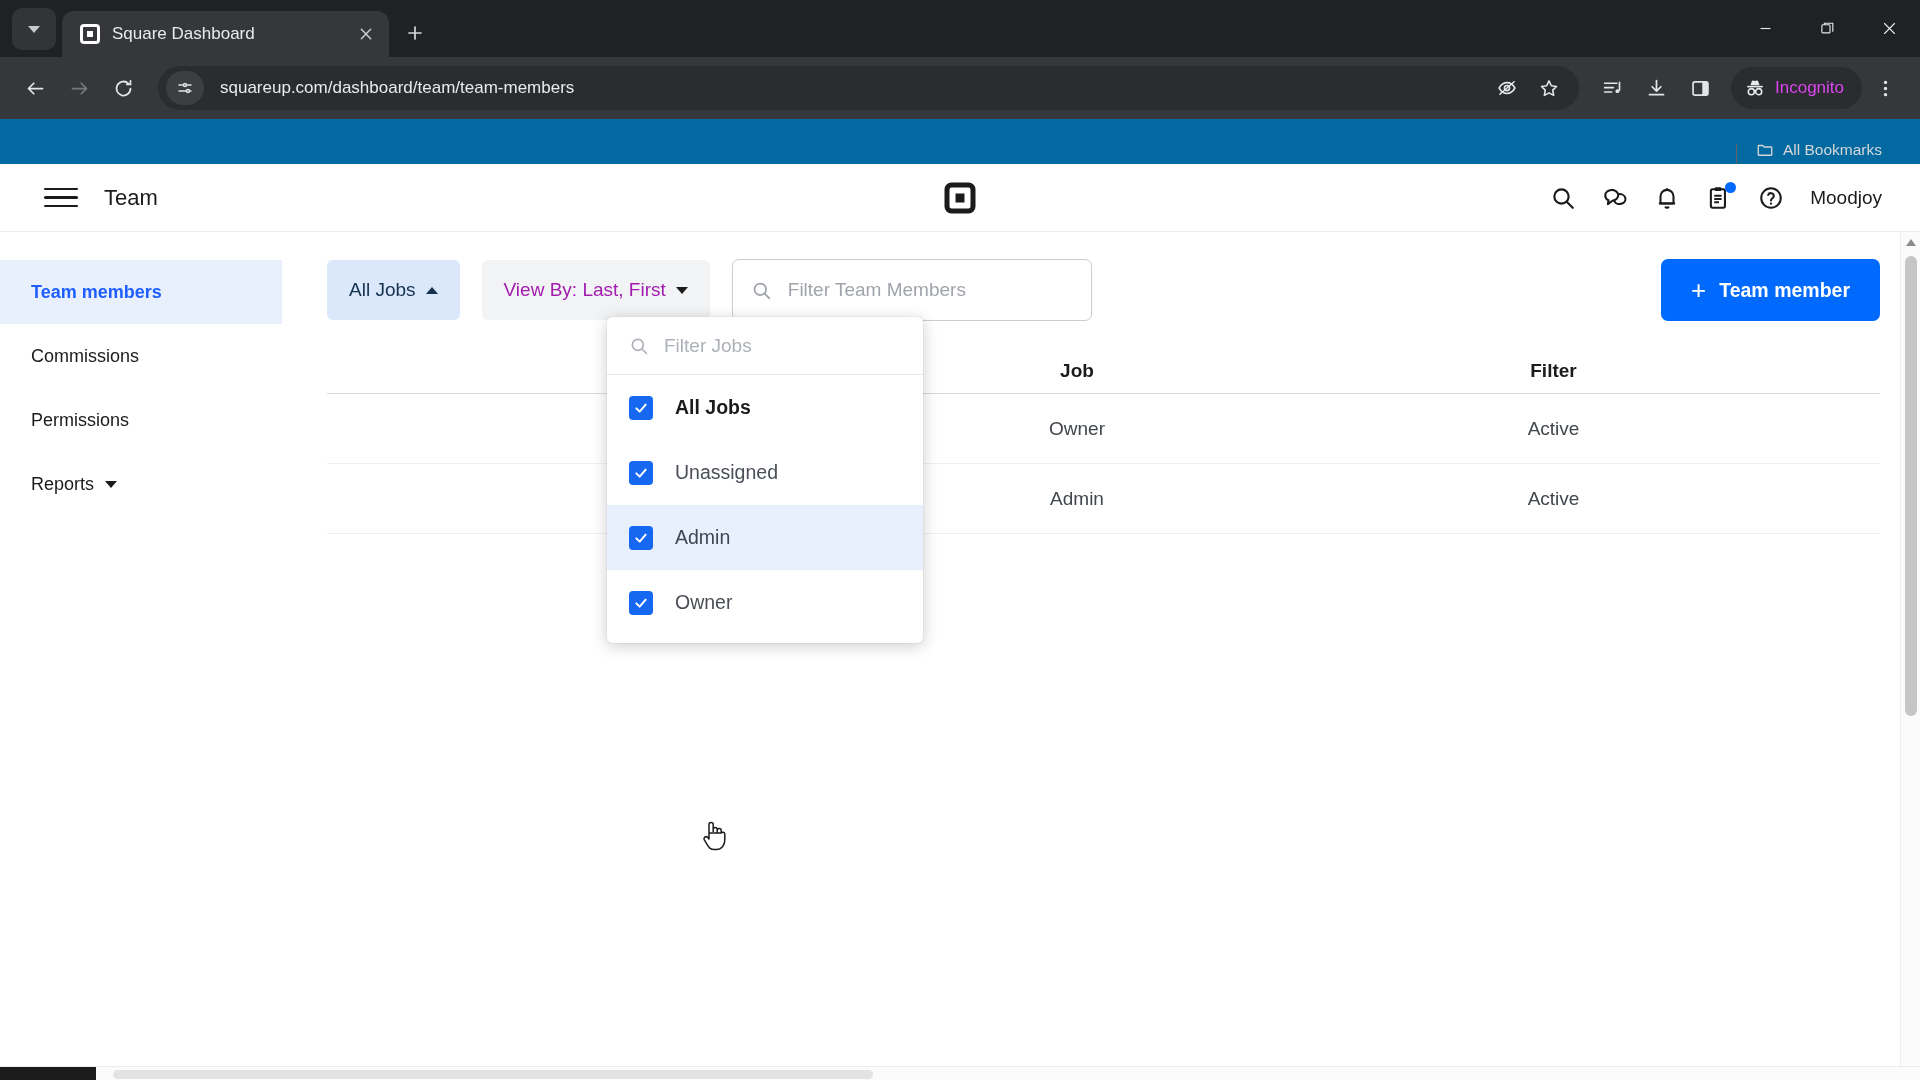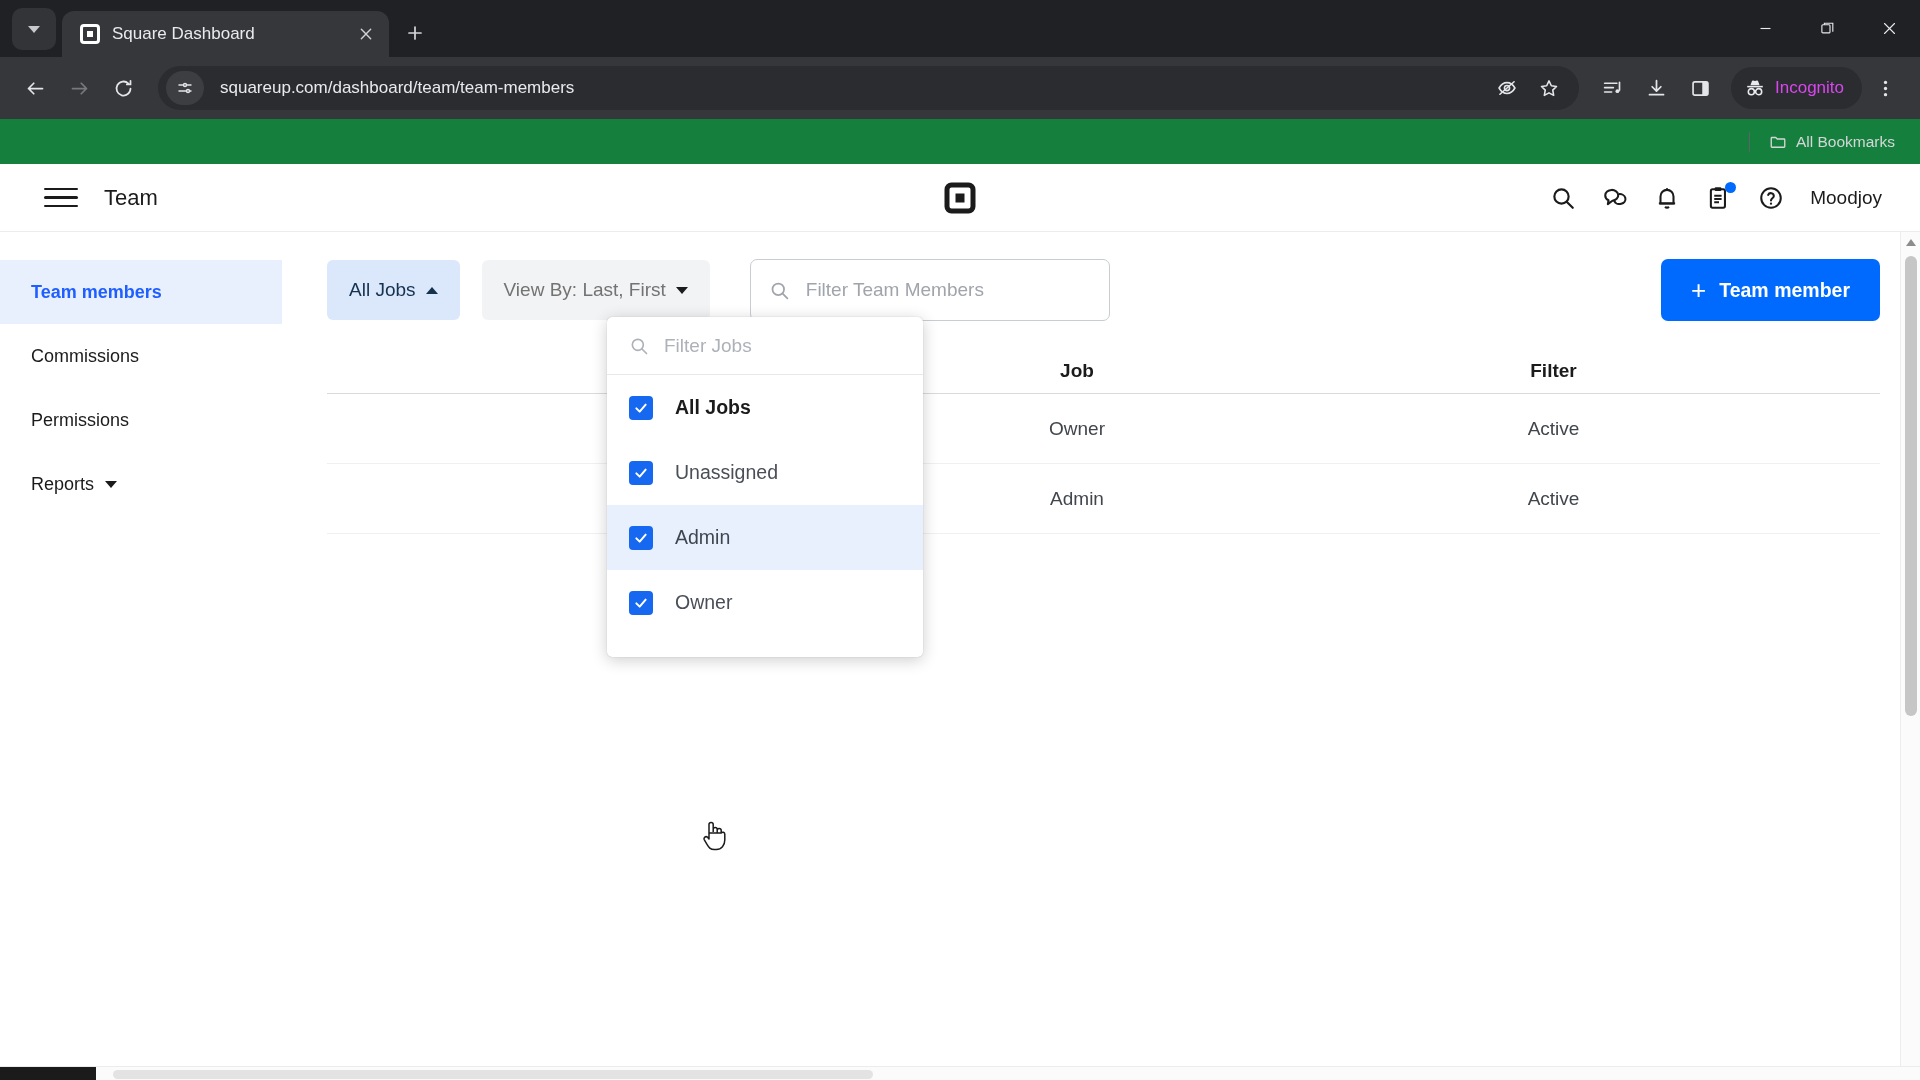--- a/index.html
+++ b/index.html
@@ -101,22 +101,22 @@
   .tb-icon svg { width: 21px; height: 21px; }
   .incognito-pill {
     height: 42px; background: #2b2c2f; border-radius: 21px; display: flex;
     align-items: center; gap: 9px; padding: 0 18px 0 13px; margin-left: 8px;
     cursor: pointer;
   }
   .incognito-pill svg { width: 22px; height: 22px; }
   .incognito-pill span { color: #d946ef; font-size: 17px; white-space: nowrap; }
 
   .bookmarkbar {
-    height: 45px; background: #15803d; display: flex; align-items: center;
-    justify-content: flex-end; padding-right: 16px; gap: 10px; flex: 0 0 45px;
+    height: 45px; background: #0369a1; display: flex; align-items: flex-end;
+    justify-content: flex-end; padding-right: 29px; gap: 10px; flex: 0 0 45px;
   }
   .bm-sep { width: 1px; height: 20px; background: #5f6368; }
   .bm-all {
     display: flex; align-items: center; gap: 9px; padding: 5px 9px;
     border-radius: 7px; cursor: pointer;
   }
   .bm-all svg { width: 18px; height: 18px; }
   .bm-all span { color: #d5d6d8; font-size: 15.5px; }
 
   
@@ -169,35 +169,35 @@
   }
 
   .content { flex: 1; padding: 26px 0 0 0; position: relative; min-width: 0; }
 
   .filterbar {
     display: flex; align-items: center; padding: 0 40px 0 45px; gap: 0;
     height: 64px;
   }
   .chip {
     height: 60px; display: flex; align-items: center; padding: 0 22px;
-    font-size: 19px; color: #737373; cursor: pointer; gap: 10px;
+    font-size: 19px; color: #a21caf; cursor: pointer; gap: 10px;
     border-radius: 6px;
   }
   .chip.open { background: #dbe7fb; color: #15324f; }
   .chip.grey { background: #f2f3f5; margin-left: 22px; }
   .caret-up {
     width: 0; height: 0; border-left: 6px solid transparent;
     border-right: 6px solid transparent; border-bottom: 7px solid #15324f;
   }
   .caret-dn {
     width: 0; height: 0; border-left: 6px solid transparent;
     border-right: 6px solid transparent; border-top: 7px solid #1b1b1b;
   }
   .searchbox {
-    margin-left: 40px; width: 360px; height: 62px; border: 1px solid #c9ccd1;
+    margin-left: 22px; width: 360px; height: 62px; border: 1px solid #c9ccd1;
     border-radius: 7px; display: flex; align-items: center; padding: 0 18px;
     gap: 16px; background: #fff;
   }
   .searchbox svg { width: 21px; height: 21px; flex: 0 0 21px; }
   .searchbox input {
     border: none; outline: none; font-size: 19px; color: #1b1b1b;
     font-family: inherit; flex: 1; background: transparent;
   }
   .searchbox input::placeholder { color: #a0a4ab; }
   .add-btn {
@@ -221,21 +221,21 @@
   }
   .col-name { flex: 0 0 600px; }
   .col-job { flex: 0 0 300px; text-align: center; }
   .col-status { flex: 1; text-align: center; }
 
   
   .dropdown {
     position: absolute; left: 325px; top: 85px; width: 316px;
     background: #ffffff; border-radius: 5px;
     box-shadow: 0 3px 16px rgba(0,0,0,.20), 0 0 1px rgba(0,0,0,.28);
-    z-index: 40; overflow: hidden; padding-bottom: 22px;
+    z-index: 40; overflow: hidden; padding-bottom: 8px;
   }
   .dd-search {
     height: 58px; display: flex; align-items: center; gap: 15px;
     padding: 0 22px; border-bottom: 1px solid #e6e8eb;
   }
   .dd-search svg { width: 20px; height: 20px; flex: 0 0 20px; }
   .dd-search input {
     border: none; outline: none; font-size: 19px; font-family: inherit;
     flex: 1; color: #1b1b1b; background: transparent;
   }

